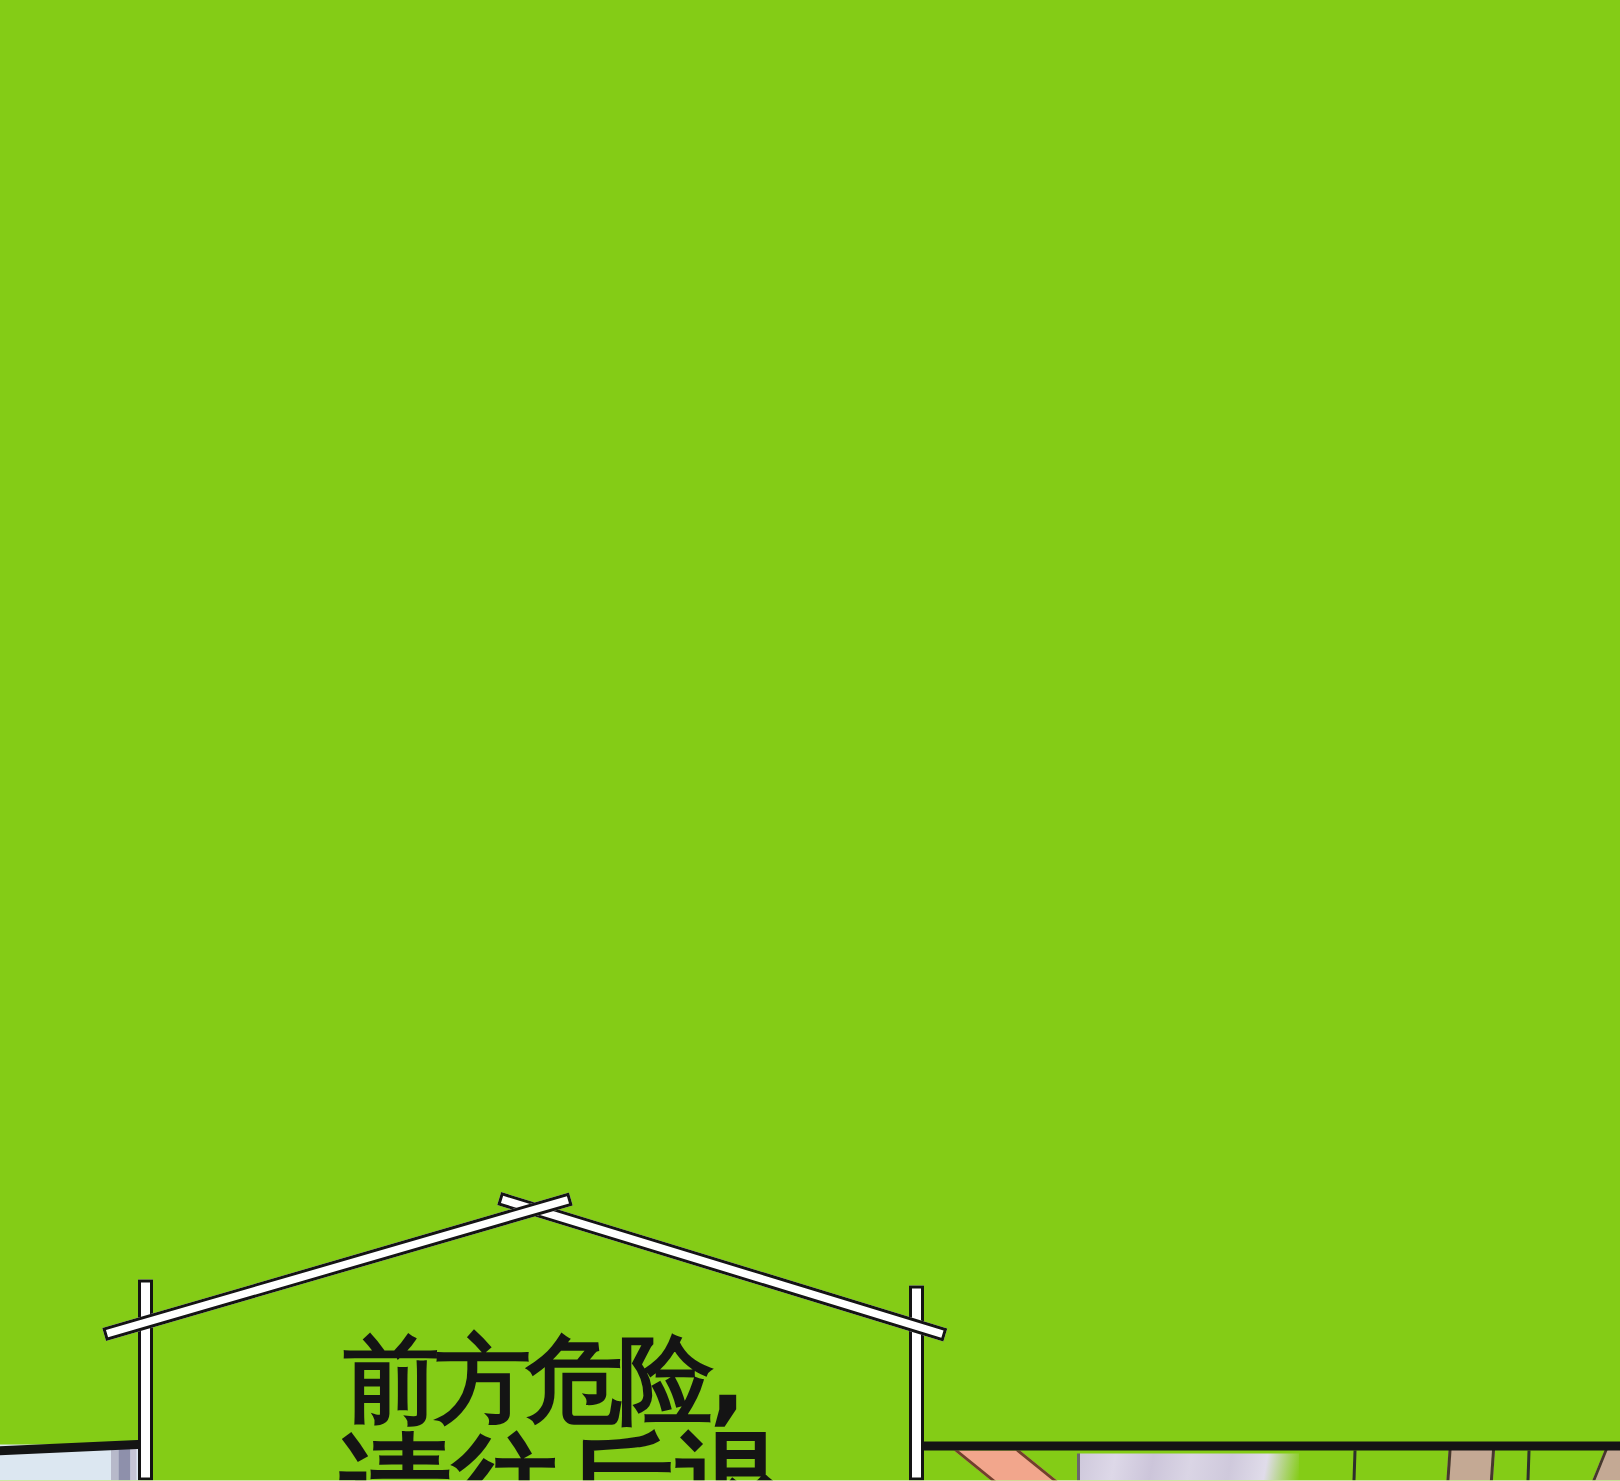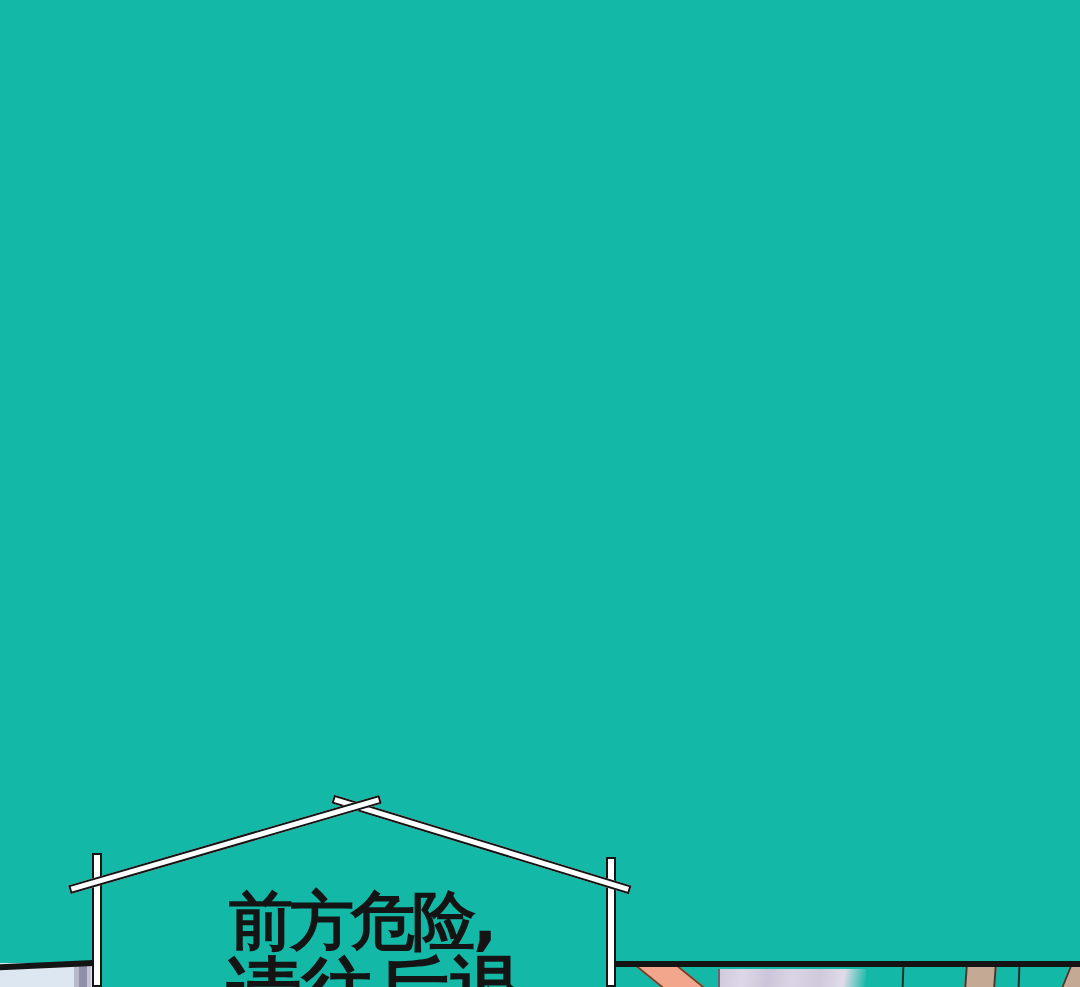--- a/index.html
+++ b/index.html
@@ -6,21 +6,21 @@
     margin: 0;
     padding: 0;
     background: #ffffff;
     font-family: "DejaVu Sans", sans-serif;
   }
   #stage {
     position: relative;
     width: 1080px;
     height: 987px;
     overflow: hidden;
-    background: #14b8a6;
+    background: #84cc16;
   }
   
   .left-scene {
     position: absolute;
     left: 0; top: 963px;
     width: 94px; height: 24px;
     background: #dce7f1;
     z-index: 1;
   }
   .curtain-stripe { position: absolute; top: 0; height: 100%; }

